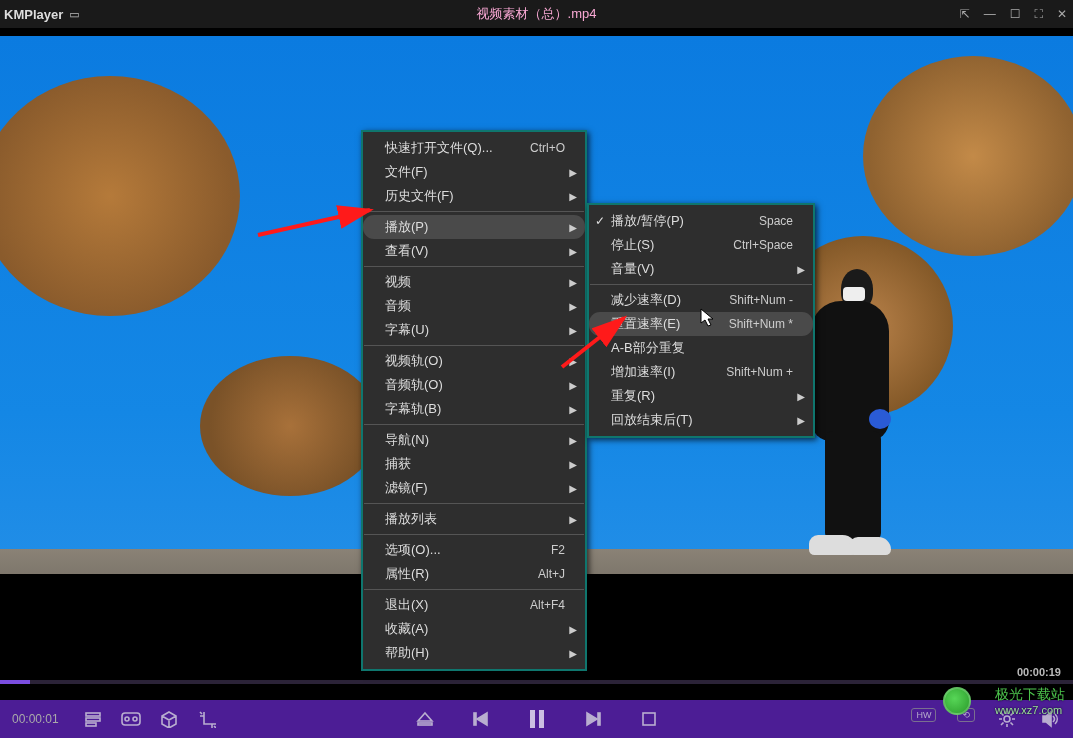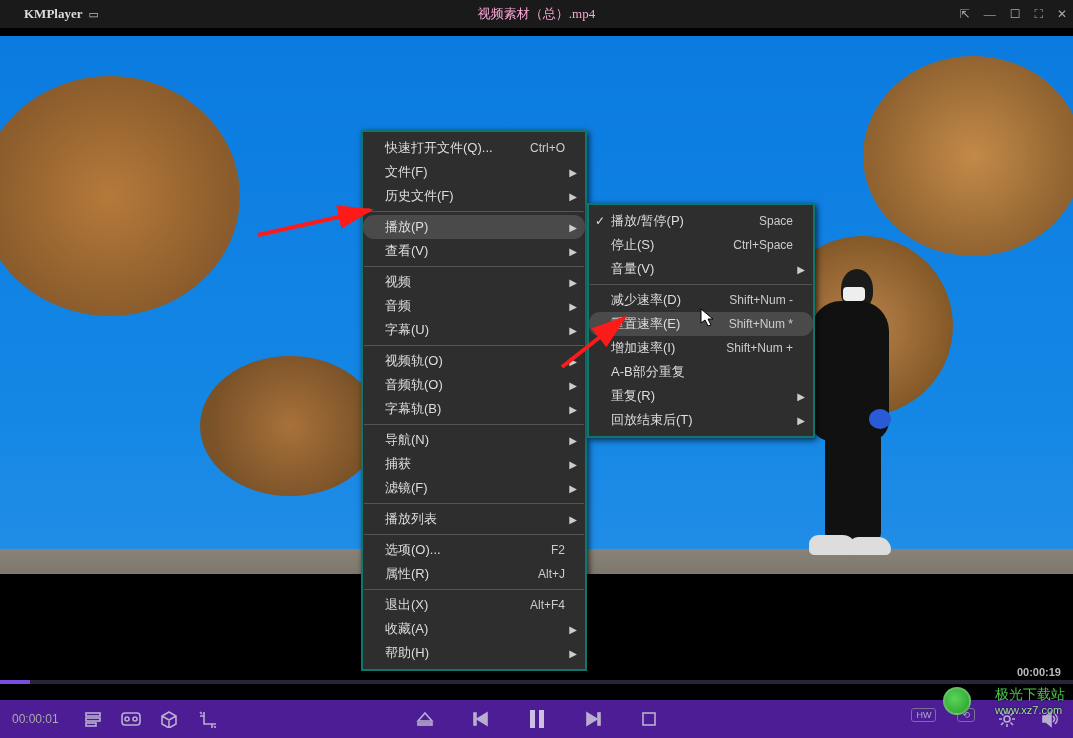--- a/index.html
+++ b/index.html
@@ -12,23 +12,22 @@
     color: #ddd;
     position: relative;
     overflow: hidden;
     user-select: none;
   }
   .titlebar {
     height: 28px;
     background: #1a1a1a;
     display: flex;
     align-items: center;
-    padding: 0 24px;
+    padding: 0 4px;
     position: relative;
-    font-family: Liberation Serif, serif;
   }
   .titlebar .app-name { font-weight: bold; color: #ddd; font-size: 13px; }
   .titlebar .app-icon { margin-left: 6px; color: #bbb; font-size: 11px; }
   .titlebar .file-title {
     position: absolute; left: 50%; transform: translateX(-50%);
     color: #f9a8d4; font-size: 13px;
   }
   .titlebar .win-controls { position: absolute; right: 6px; display: flex; gap: 14px; color: #aaa; }
   .titlebar .win-controls span { cursor: pointer; font-size: 12px; }
 
@@ -280,25 +279,25 @@
     <div class="menu-sep"></div>
     <div class="menu-row">
       <span class="label">减少速率(D)</span>
       <span class="shortcut">Shift+Num -</span>
     </div>
     <div class="menu-row highlight">
       <span class="label">重置速率(E)</span>
       <span class="shortcut">Shift+Num *</span>
     </div>
     <div class="menu-row">
+      <span class="label">A-B部分重复</span>
+    </div>
+    <div class="menu-row">
       <span class="label">增加速率(I)</span>
       <span class="shortcut">Shift+Num +</span>
-    </div>
-    <div class="menu-row">
-      <span class="label">A-B部分重复</span>
     </div>
     <div class="menu-row">
       <span class="label">重复(R)</span>
       <span class="arrow">▶</span>
     </div>
     <div class="menu-row">
       <span class="label">回放结束后(T)</span>
       <span class="arrow">▶</span>
     </div>
   </div>

